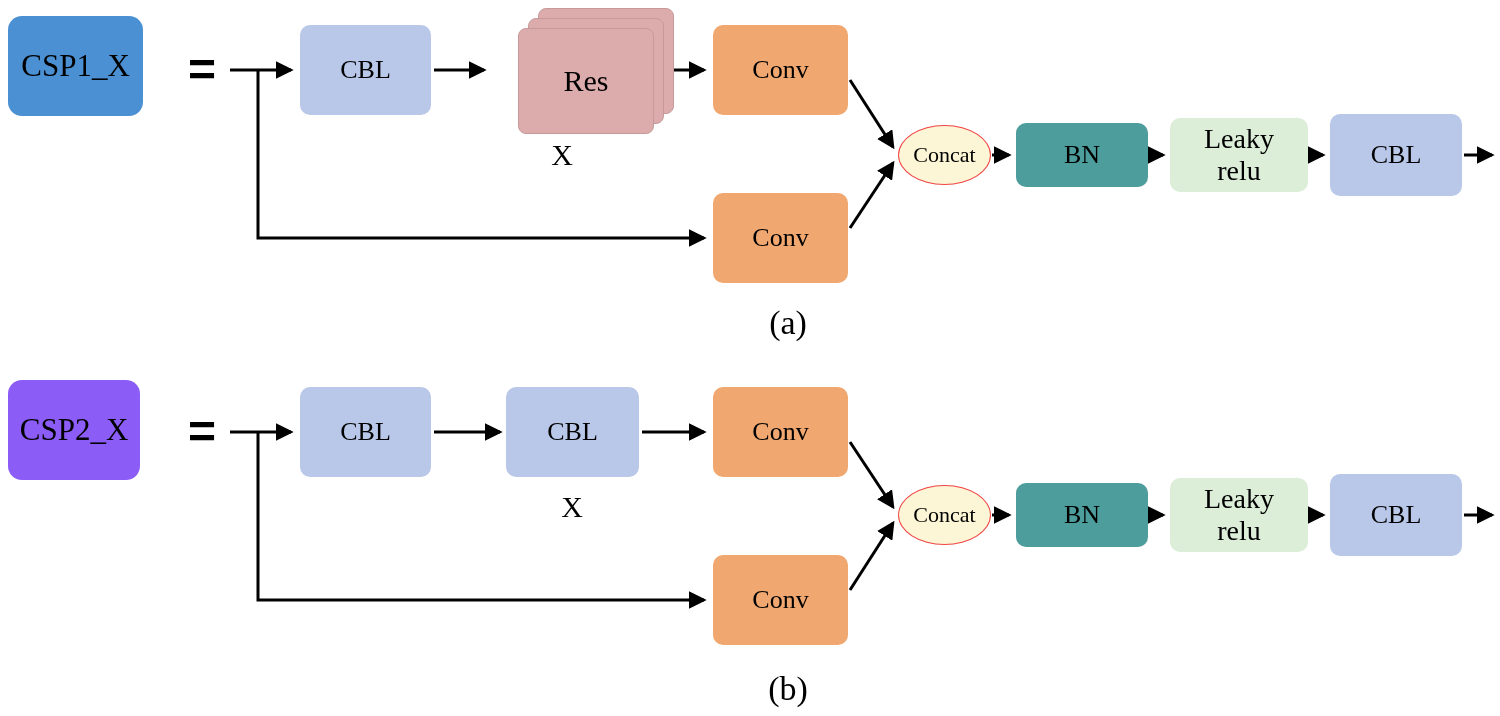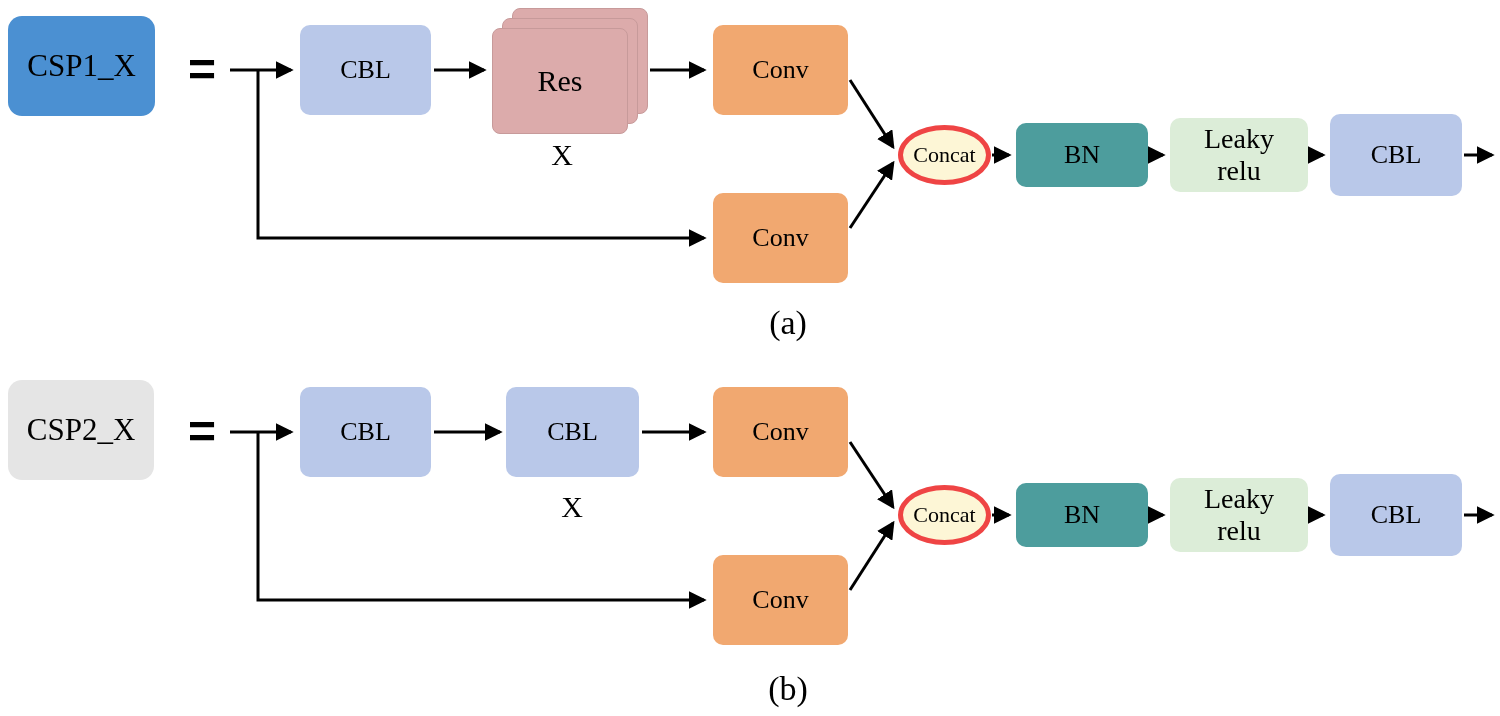--- a/index.html
+++ b/index.html
@@ -13,24 +13,24 @@
     position:absolute; display:flex; align-items:center; justify-content:center;
     border-radius:10px; font-size:26px; text-align:center; line-height:1.15;
   }
   .head { border-radius:14px; font-size:31px; }
   .eq {
     position:absolute; font-family:"Liberation Sans", sans-serif;
     font-weight:bold; font-size:48px; line-height:1;
   }
   .ellipse {
     position:absolute; display:flex; align-items:center; justify-content:center;
-    border-radius:50%; font-size:22px; border:5px solid #ef4444;
+    border-radius:50%; font-size:22px; border:1px solid #ef4444;
   }
   .pre { white-space:pre-line;text-align:center; }
-  .res-stack { position:absolute; }
+  .res-stack { position:absolute;margin-left:26px; }
   .res-layer {
     position:absolute; border-radius:8px; border:1px solid #c79a9a;
     display:flex; align-items:center; justify-content:center; font-size:30px;
   }
   .small-label { position:absolute; text-align:center; font-size:30px; }
   .caption { position:absolute; text-align:center; font-size:34px; }
 </style>
 </head>
 <body>
 
@@ -59,21 +59,21 @@
     <path d="M642,432 H704" marker-end="url(#arr)"></path>
     <path d="M850,442 L893,507" marker-end="url(#arr)"></path>
     <path d="M850,590 L893,523" marker-end="url(#arr)"></path>
     <path d="M992,515 H1009" marker-end="url(#arr)"></path>
     <path d="M1150,515 H1163" marker-end="url(#arr)"></path>
     <path d="M1310,515 H1323" marker-end="url(#arr)"></path>
     <path d="M1464,515 H1492" marker-end="url(#arr)"></path>
   </g>
 </svg>
 
-<div class="node head" style="left: 8px; top: 16px; width: 147px; height: 100px; background-color: rgb(75, 144, 210);">CSP1_X</div>
+<div class="node head" style="left: 8px; top: 16px; width: 135px; height: 100px; background-color: rgb(75, 144, 210);">CSP1_X</div>
 <div class="eq" style="left:188px; top:46px;">=</div>
 
 <div class="node" style="left: 300px; top: 25px; width: 131px; height: 90px; background-color: rgb(185, 200, 233);">CBL</div>
 
 <div class="res-stack" style="left:492px; top:8px; width:158px; height:128px;">
   <div class="res-layer" style="left: 20px; top: 0px; width: 136px; height: 106px; background-color: rgb(220, 171, 171);"></div>
   <div class="res-layer" style="left: 10px; top: 10px; width: 136px; height: 106px; background-color: rgb(220, 171, 171);"></div>
   <div class="res-layer" style="left: 0px; top: 20px; width: 136px; height: 106px; background-color: rgb(220, 171, 171);">Res</div>
 </div>
 <div class="small-label" style="left:527px; top:138px; width:70px;">X</div>
@@ -82,21 +82,21 @@
 <div class="node" style="left: 713px; top: 193px; width: 135px; height: 90px; background-color: rgb(241, 168, 112);">Conv</div>
 
 <div class="ellipse" style="left: 898px; top: 125px; width: 93px; height: 60px; background-color: rgb(253, 246, 214);">Concat</div>
 <div class="node" style="left: 1016px; top: 123px; width: 132px; height: 64px; background-color: rgb(77, 157, 157);">BN</div>
 <div class="node pre" style="left: 1170px; top: 118px; width: 138px; height: 74px; font-size: 28px; background-color: rgb(220, 237, 216);">Leaky
 relu</div>
 <div class="node" style="left: 1330px; top: 114px; width: 132px; height: 82px; background-color: rgb(185, 200, 233);">CBL</div>
 
 <div class="caption" style="left:748px; top:304px; width:80px;">(a)</div>
 
-<div class="node head" style="left: 8px; top: 380px; width: 146px; height: 100px; background-color: #e5e5e5;">CSP2_X</div>
+<div class="node head" style="left: 8px; top: 380px; width: 132px; height: 100px; background-color: #8b5cf6;">CSP2_X</div>
 <div class="eq" style="left:188px; top:408px;">=</div>
 
 <div class="node" style="left: 300px; top: 387px; width: 131px; height: 90px; background-color: rgb(185, 200, 233);">CBL</div>
 <div class="node" style="left: 506px; top: 387px; width: 133px; height: 90px; background-color: rgb(185, 200, 233);">CBL</div>
 <div class="small-label" style="left:537px; top:490px; width:70px;">X</div>
 
 <div class="node" style="left: 713px; top: 387px; width: 135px; height: 90px; background-color: rgb(241, 168, 112);">Conv</div>
 <div class="node" style="left: 713px; top: 555px; width: 135px; height: 90px; background-color: rgb(241, 168, 112);">Conv</div>
 
 <div class="ellipse" style="left: 898px; top: 485px; width: 93px; height: 60px; background-color: rgb(253, 246, 214);">Concat</div>

